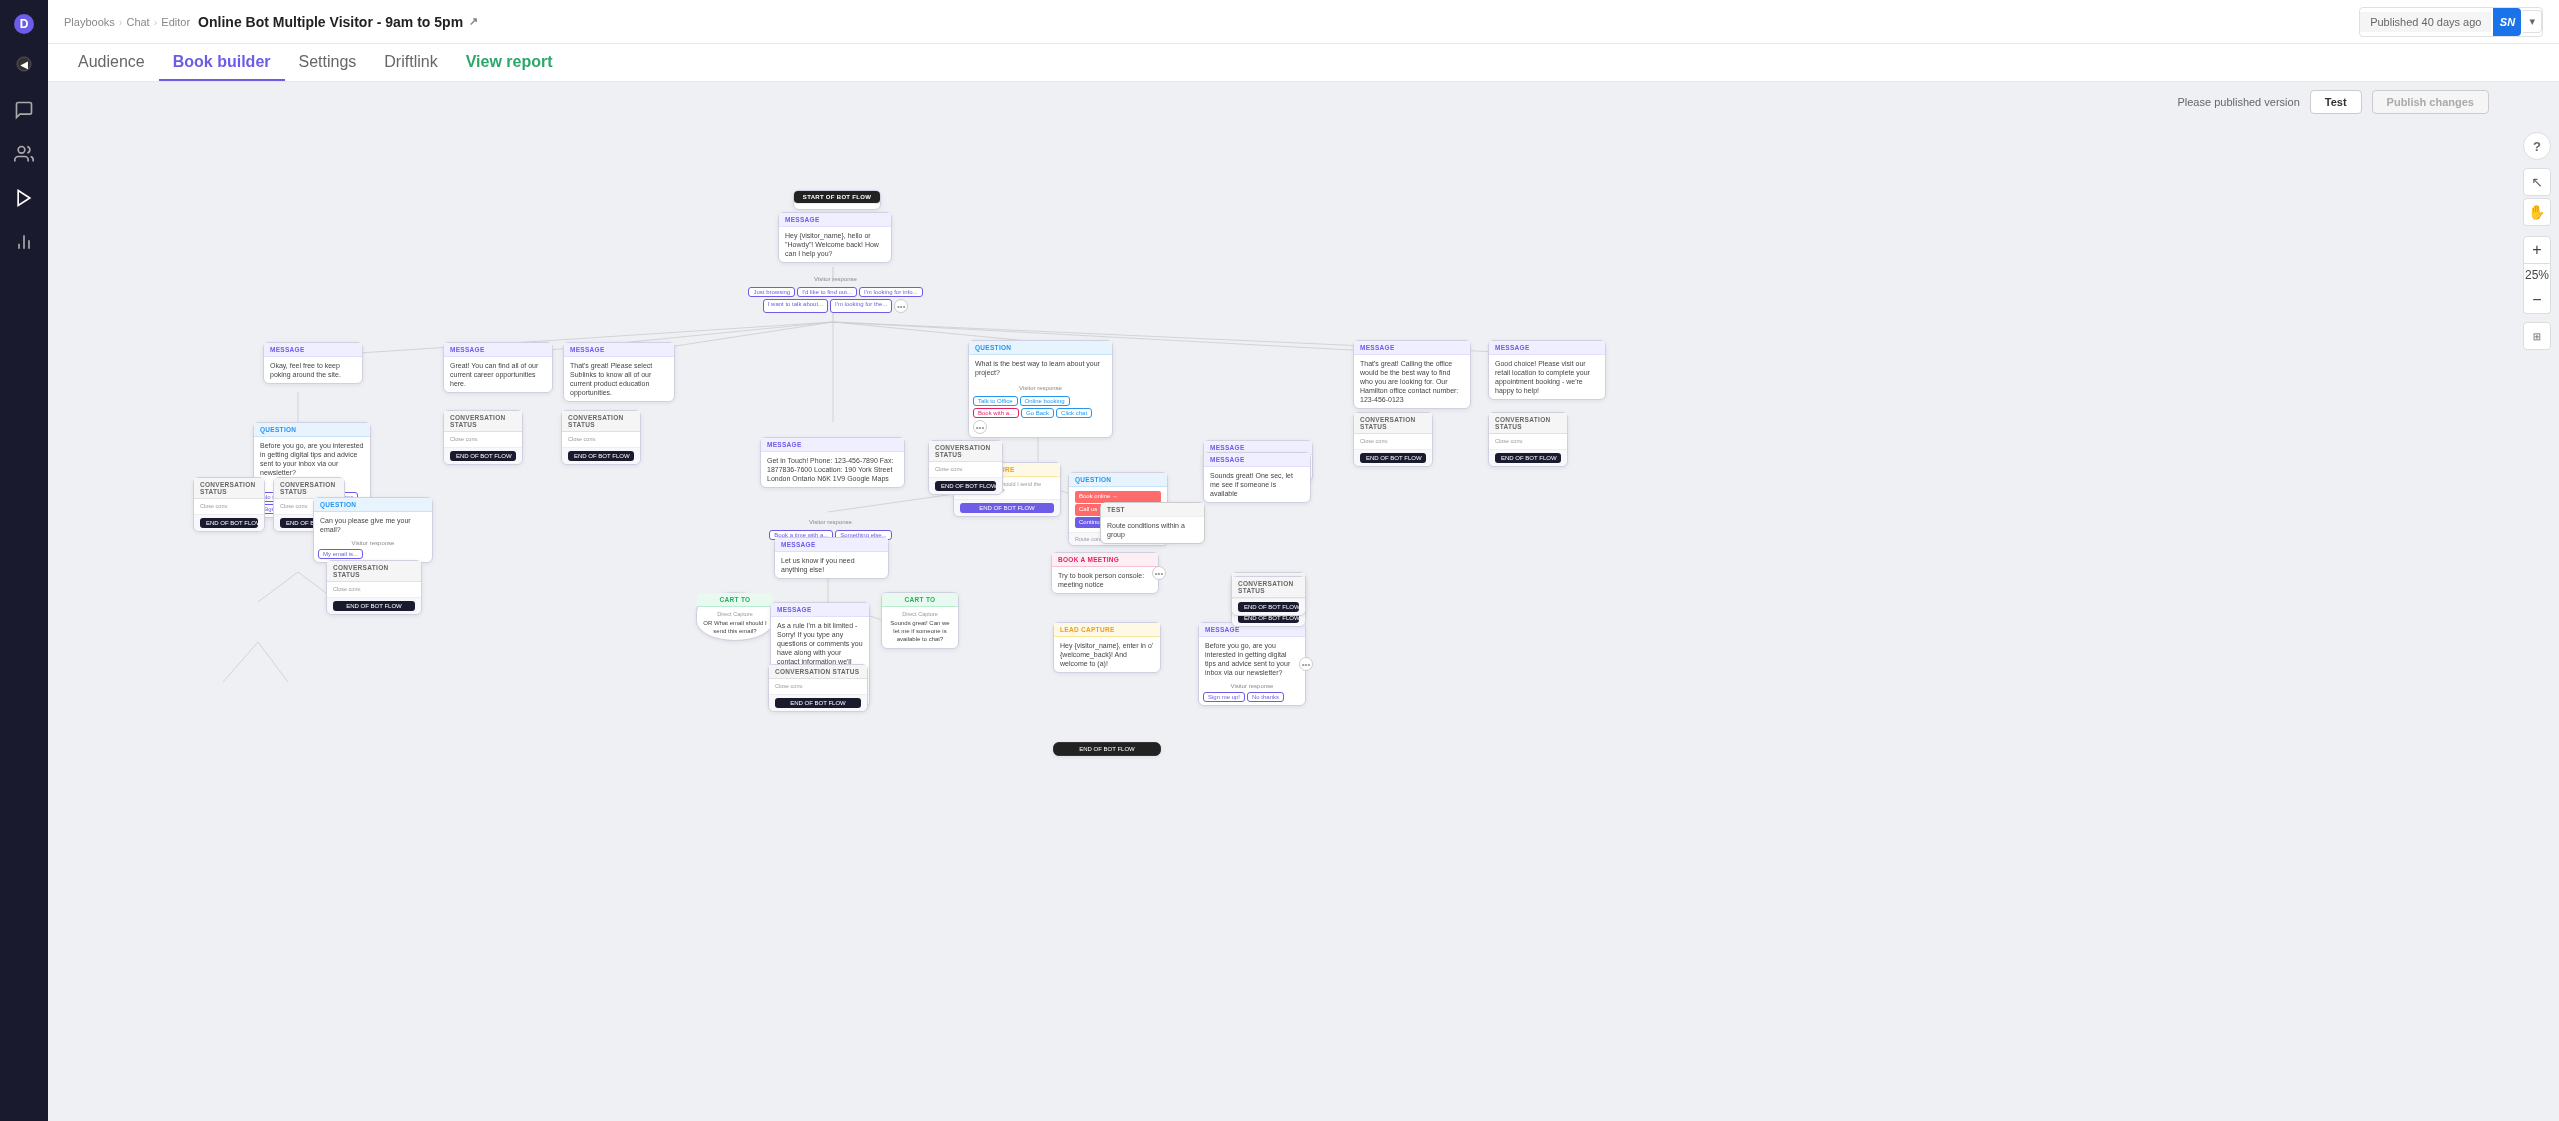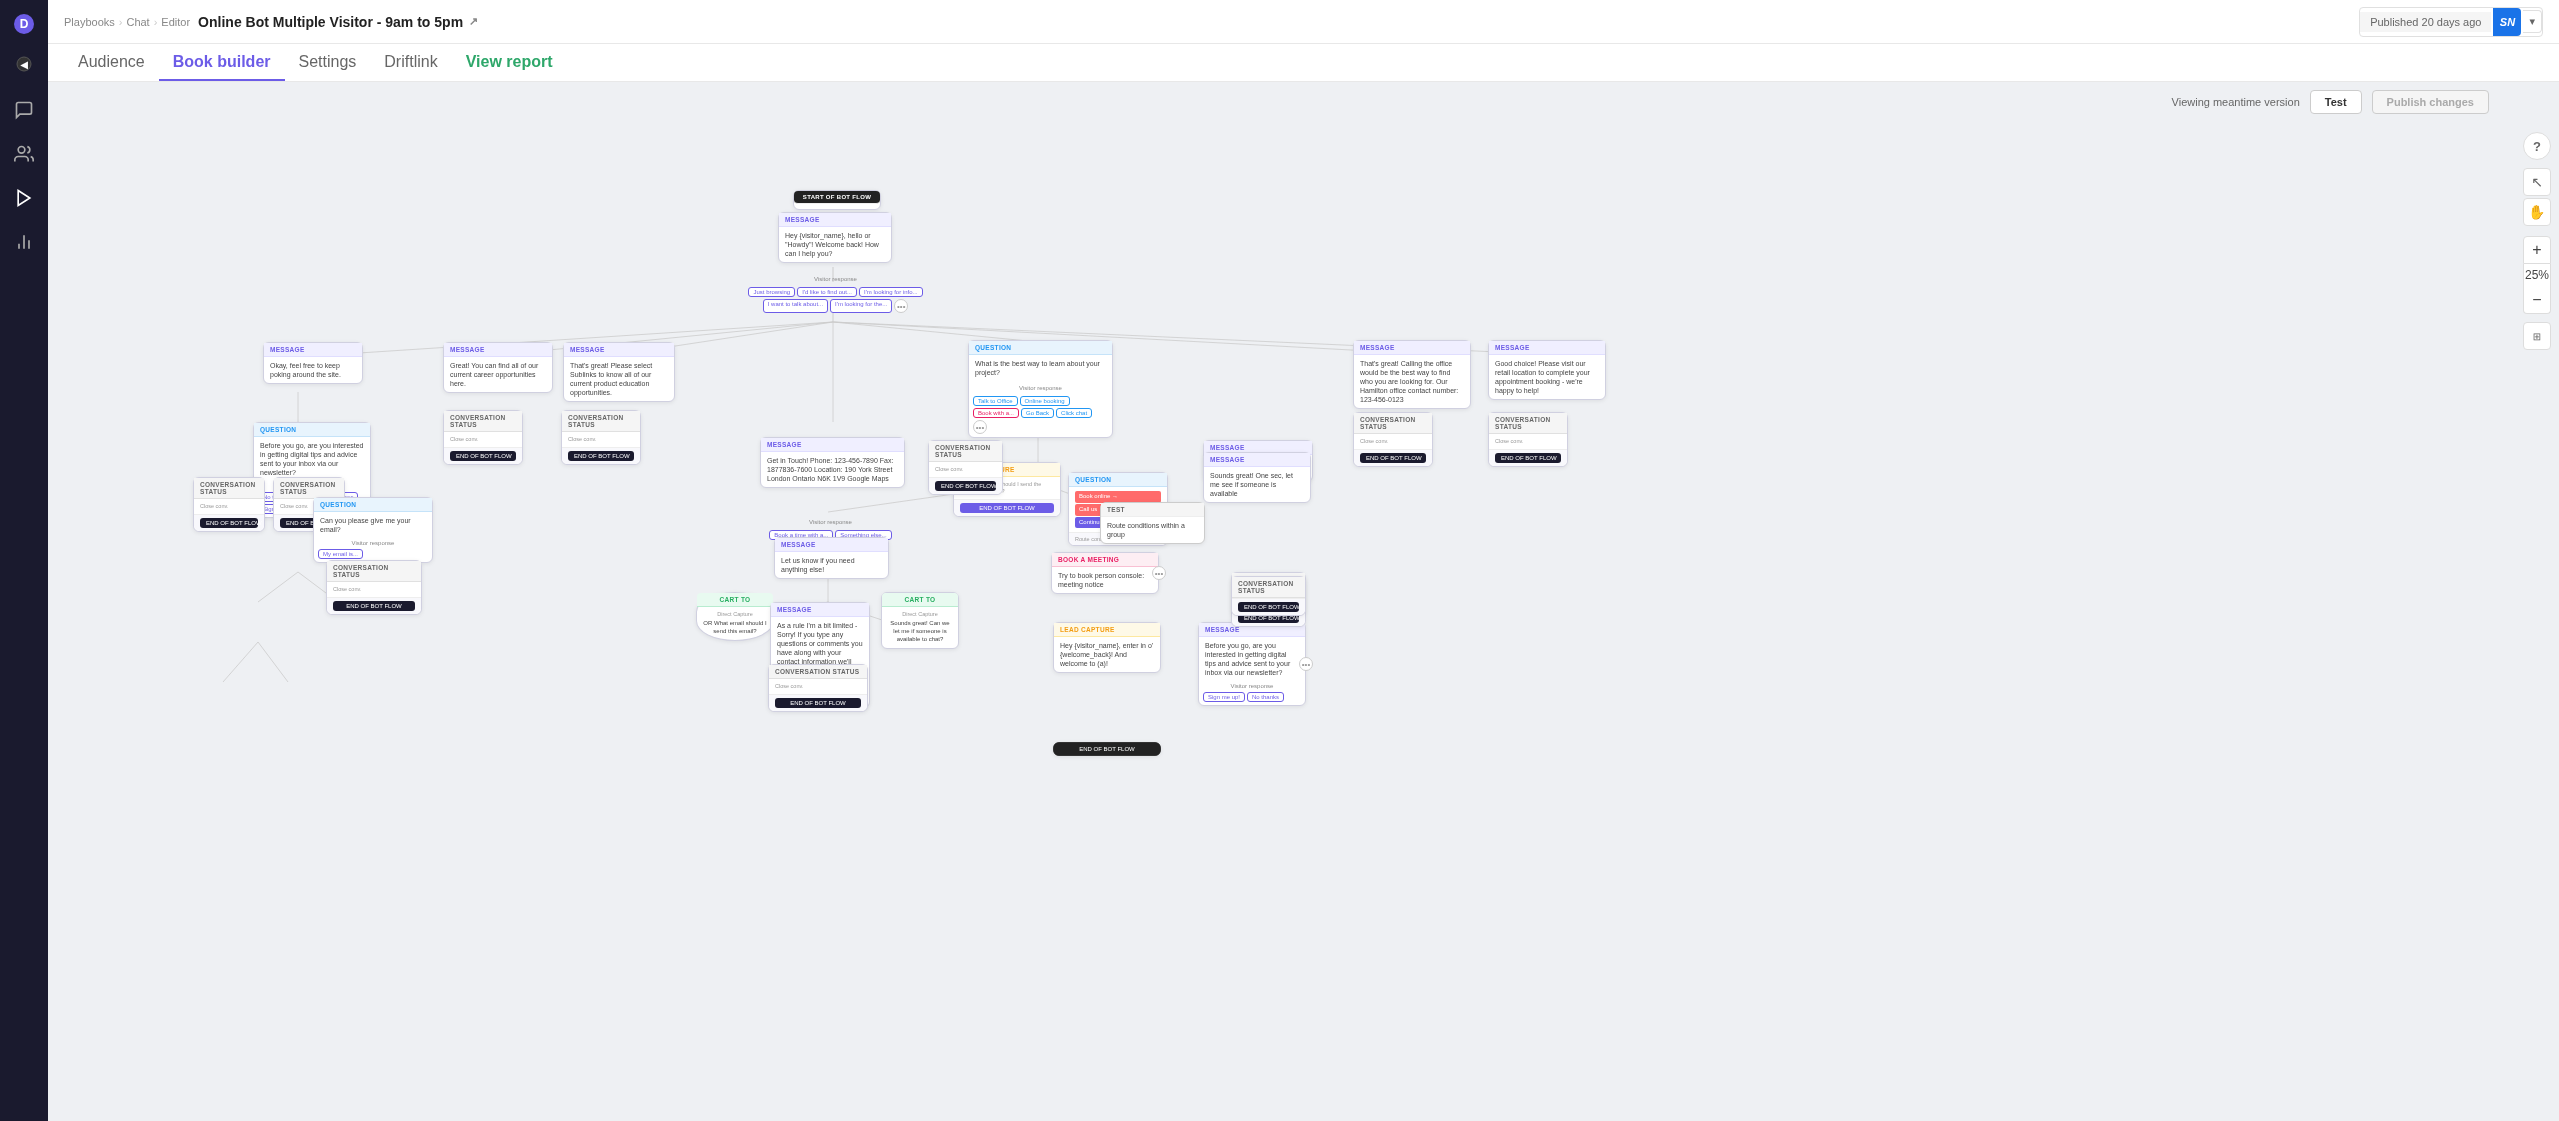--- a/index.html
+++ b/index.html
@@ -162,21 +162,21 @@
     <span>Chat</span>
     <span class="breadcrumb-sep">›</span>
     <span>Editor</span>
   </div>
   <div class="page-title">
     <span>Online Bot Multiple Visitor - 9am to 5pm</span>
     <span class="page-title-icon">↗</span>
   </div>
   <div class="topbar-right">
     <div style="display:flex;align-items:center;border:1px solid #e0e0e0;border-radius:4px;overflow:hidden;">
-      <span class="published-badge" style="border:none;border-radius:0;">Published 20 days ago</span>
+      <span class="published-badge" style="border:none;border-radius:0;">Published 40 days ago</span>
       <div class="avatar-badge" style="border-radius:0 4px 4px 0;margin:0 2px;font-style:italic;">SN</div>
       <div class="chevron-btn">▾</div>
     </div>
   </div>
 </div>
 
 <div class="tabs-bar">
   <div class="tab">
     <span>Audience</span>
   </div>
@@ -190,21 +190,21 @@
     <span>Driftlink</span>
   </div>
   <div class="tab tab-link">
     <span>View report</span>
   </div>
 </div>
 
 <div class="main-canvas">
 
   <div class="viewing-bar">
-    <span class="viewing-text">Viewing meantime version</span>
+    <span class="viewing-text">Please published version</span>
     <button class="test-btn">Test</button>
     <button class="publish-btn">Publish changes</button>
   </div>
 
   <div class="right-toolbar">
     <div class="rtool-btn" style="border-radius:50%;font-size:13px;font-weight:bold;">?</div>
     <div class="rtool-btn" style="margin-top:6px;">↖</div>
     <div class="rtool-btn">✋</div>
     <div class="zoom-controls" style="margin-top:8px;">
       <div class="zoom-btn">+</div>

